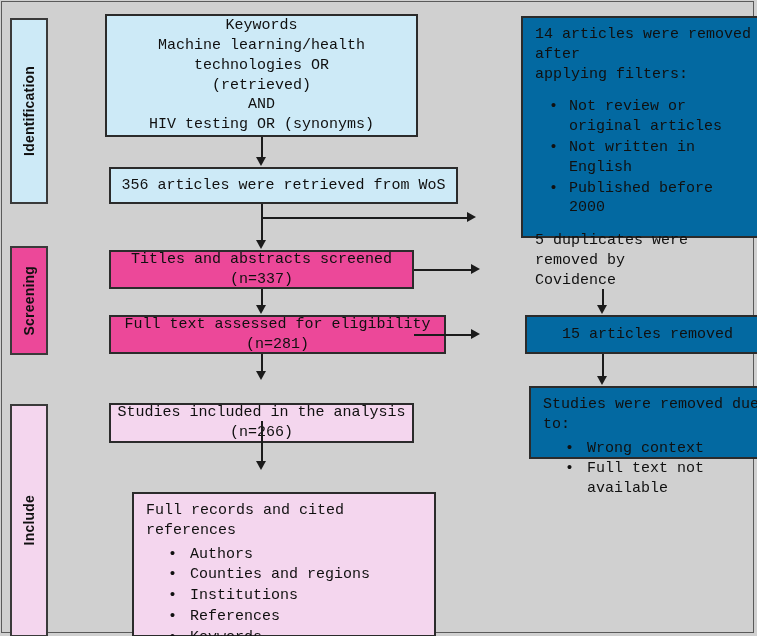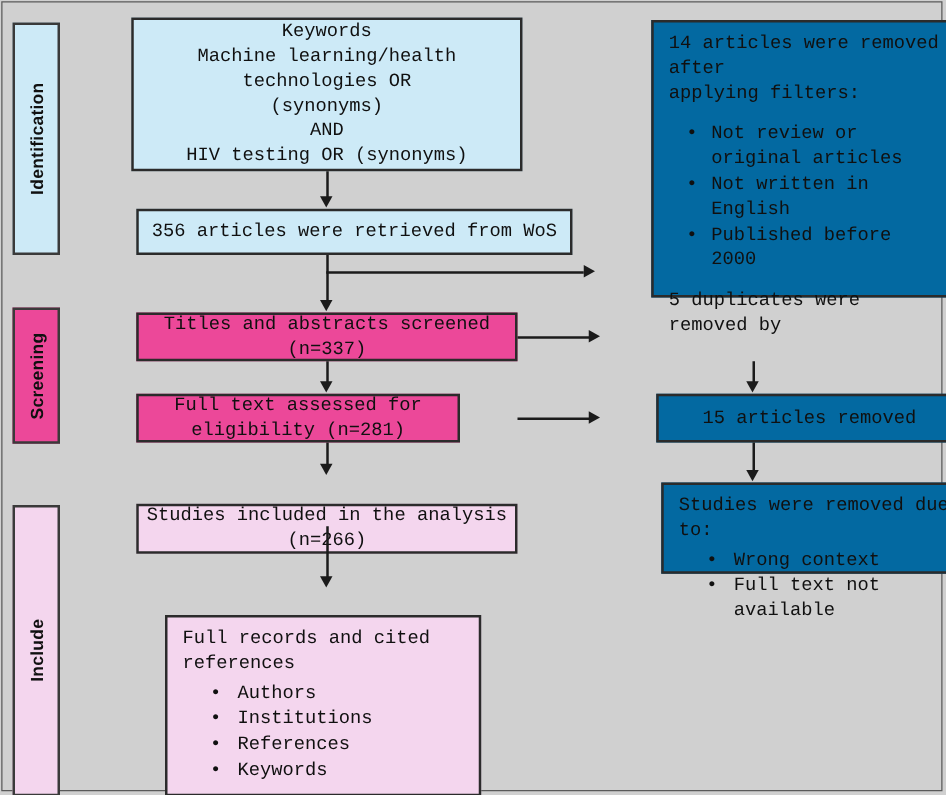--- a/index.html
+++ b/index.html
@@ -118,21 +118,21 @@
   </div>
 
   <div class="stage pink" style="left:10px;top:382px;width:38px;height:233px;">
     <span>Include</span>
   </div>
 
   <div class="box blue center" style="left:105px;top:14px;width:313px;height:123px;">
     <div class="lines tc">
       <span class="l">Keywords</span>
       <span class="l">Machine learning/health technologies OR</span>
-      <span class="l">(synonyms)</span>
+      <span class="l">(retrieved)</span>
       <span class="l">AND</span>
       <span class="l">HIV testing OR (synonyms)</span>
     </div>
   </div>
 
   <div class="vline" style="left:261px;top:137px;height:21px;"></div>
   <div class="arrow-down" style="left:256px;top:157px;"></div>
 
   <div class="box blue center" style="left:109px;top:167px;width:349px;height:37px;">
     <span>356 articles were retrieved from WoS</span>
@@ -150,38 +150,39 @@
     </div>
     <div class="gap"></div>
     <ul class="bul">
       <li>Not review or original articles</li>
       <li>Not written in English</li>
       <li>Published before 2000</li>
     </ul>
     <div class="gap"></div>
     <div class="lines tl">
       <span class="l">5 duplicates were removed by</span>
+      <span class="l">Covidence</span>
     </div>
   </div>
 
   <div class="box green center" style="left:109px;top:250px;width:305px;height:39px;">
     <span>Titles and abstracts screened (n=337)</span>
   </div>
 
   <div class="hline" style="left:414px;top:269px;width:59px;"></div>
   <div class="arrow-right" style="left:471px;top:264px;"></div>
 
   <div class="vline" style="left:261px;top:289px;height:17px;"></div>
   <div class="arrow-down" style="left:256px;top:305px;"></div>
 
 
   <div class="vline" style="left:602px;top:289px;height:17px;"></div>
   <div class="arrow-down" style="left:597px;top:305px;"></div>
 
-  <div class="box green center" style="left:109px;top:315px;width:259px;height:39px;">
+  <div class="box green center" style="left:109px;top:315px;width:337px;height:39px;">
     <span>Full text assessed for eligibility (n=281)</span>
   </div>
 
   <div class="hline" style="left:414px;top:334px;width:59px;"></div>
   <div class="arrow-right" style="left:471px;top:329px;"></div>
 
   <div class="vline" style="left:261px;top:354px;height:18px;"></div>
   <div class="arrow-down" style="left:256px;top:371px;"></div>
 
   <div class="box white center" style="left:481px;top:315px;width:245px;height:39px;">
@@ -201,25 +202,26 @@
     </ul>
   </div>
 
   <div class="box pink center" style="left:109px;top:381px;width:305px;height:40px;">
     <span>Studies included in the analysis (n=266)</span>
   </div>
 
   <div class="vline" style="left:261px;top:421px;height:41px;"></div>
   <div class="arrow-down" style="left:256px;top:461px;"></div>
 
-  <div class="box pink left" style="left:132px;top:470px;width:253px;height:145px;">
+  <div class="box pink left" style="left:132px;top:470px;width:304px;height:145px;">
     <div class="lines tl">
       <span class="l">Full records and cited references</span>
     </div>
     <ul class="bul tight">
       <li>Authors</li>
+      <li>Counties and regions</li>
       <li>Institutions</li>
       <li>References</li>
       <li>Keywords</li>
     </ul>
   </div>
 
 </div>
 
 </body></html>

